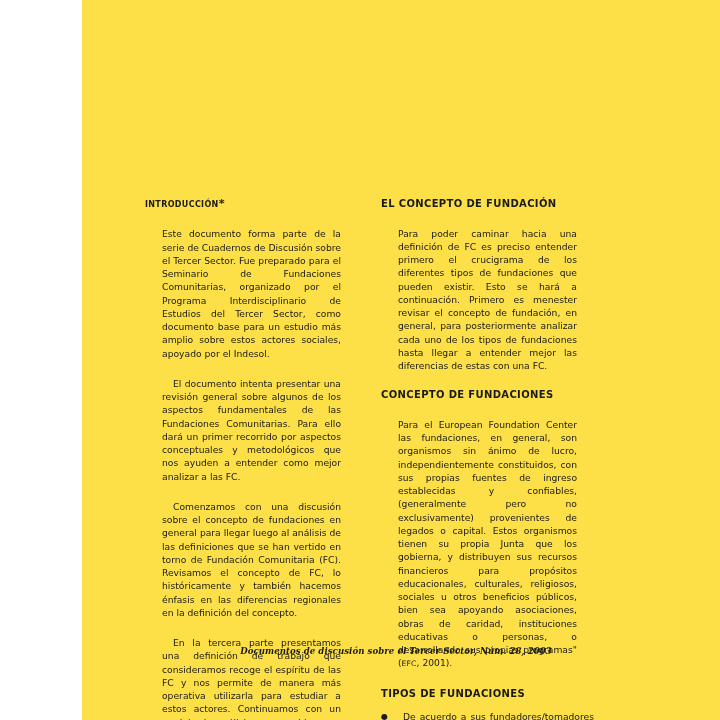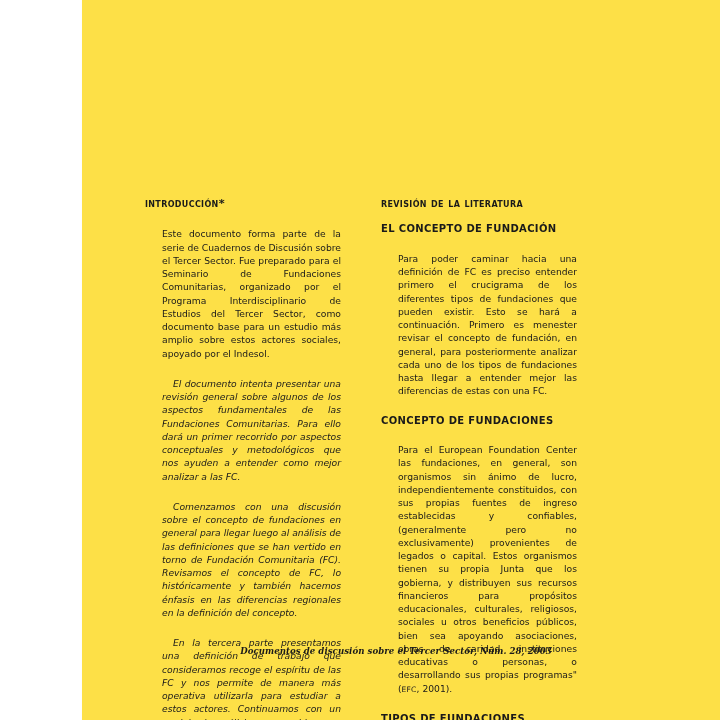--- a/index.html
+++ b/index.html
@@ -64,21 +64,20 @@
   p.body {
     font-size: 9.2px;
     line-height: 13.25px;
     margin: 17px;
     text-align: justify;
     text-justify: inter-word;
     hyphens: manual;
   }
   p.body.indent {
     text-indent: 11px;
-    font-style: italic;
   }
   .bullet-row {
     display: flex;
     font-size: 9.2px;
     line-height: 13.25px;
     margin-top: 0;
   }
   .bullet-mark {
     width: 22px;
     flex: 0 0 22px;
@@ -138,21 +137,20 @@
         <p class="body indent">El documento intenta presentar una revisión general sobre algunos de los aspectos fundamentales de las Fundaciones Comunitarias. Para ello dará un primer recorrido por aspectos conceptuales y metodológicos que nos ayuden a entender como mejor analizar a las FC.</p>
         <p class="body indent">Comenzamos con una discusión sobre el concepto de fundaciones en general para llegar luego al análisis de las definiciones que se han vertido en torno de Fundación Comunitaria (FC). Revisamos el concepto de FC, lo históricamente y también hacemos énfasis en las diferencias regionales en la definición del concepto.</p>
         <p class="body indent">En la tercera parte presentamos una definición de trabajo que consideramos recoge el espíritu de las FC y nos permite de manera más operativa utilizarla para estudiar a estos actores. Continuamos con un modelo de análisis que consideramos puede ser útil para comprender las dinámicas y formas que estas organizaciones toman. Concluimos con una serie de asuntos generales que plantean algunas interrogantes y temas para investigar.</p>
 
         <div class="footnote-wrap">
           <p class="footnote"><span class="fn-indent">*Este estudio se realizó con recursos del Program de Conversión</span> <span>Social de la Secretaría de Desarrollo Social. Empero, la </span><span class="smallcaps">SEDESOL</span><span> no</span> <span>necesariamente comparte los puntos de vista expresados por los investigadores en el presente  trabajo"</span></p>
         </div>
       </div>
 
       <div class="col">
-        <h1 class="sec-title">Revisión de la literatura</h1>
 
         <h2 class="sub-title">EL CONCEPTO DE FUNDACIÓN</h2>
         <p class="body">Para poder caminar hacia una definición de FC es preciso entender primero el crucigrama de los diferentes tipos de fundaciones que pueden existir. Esto se hará a continuación. Primero es menester revisar el concepto de fundación, en general, para posteriormente analizar cada uno de los tipos de fundaciones hasta llegar a entender mejor las diferencias de estas con una FC.</p>
 
         <h2 class="sub-title spaced">CONCEPTO DE FUNDACIONES</h2>
         <p class="body"><span>Para el European Foundation Center  las fundaciones, en general, son  organismos sin ánimo de lucro, independientemente constituidos, con sus propias fuentes de ingreso establecidas y confiables, (generalmente pero no exclusivamente) provenientes de legados o capital. Estos organismos tienen su propia Junta que los gobierna, y distribuyen sus recursos financieros para propósitos educacionales, culturales, religiosos, sociales u otros beneficios públicos, bien sea apoyando asociaciones, obras de caridad, instituciones educativas o personas, o desarrollando sus propias programas"</span><span> (</span><span class="smallcaps">EFC</span><span>, 2001).</span></p>
 
         <h2 class="sub-title spaced">TIPOS DE FUNDACIONES</h2>
 
         <div class="bullet-row">

